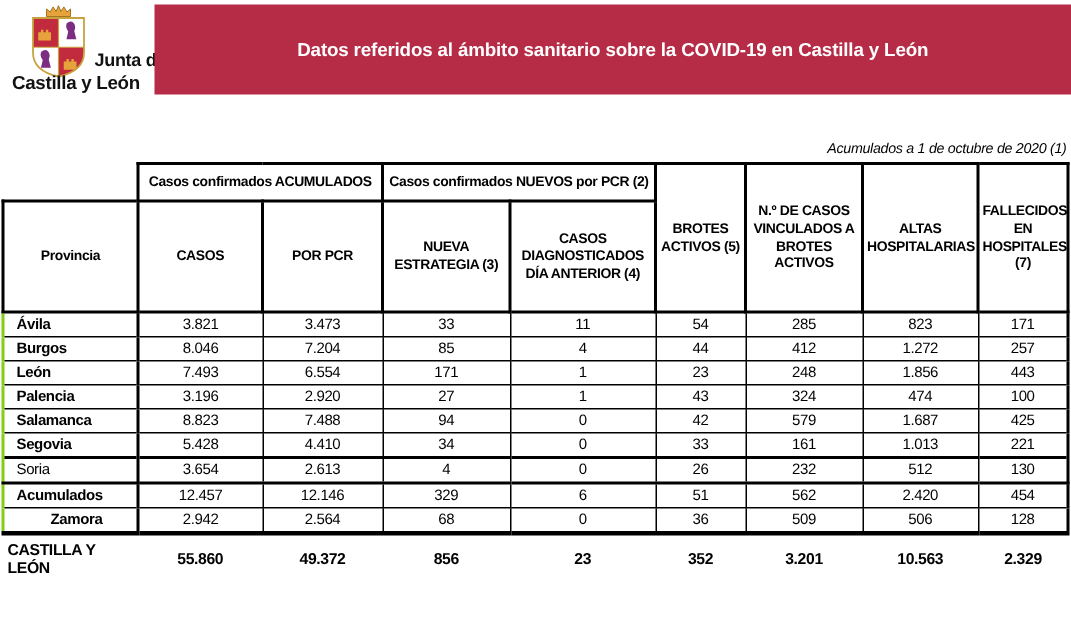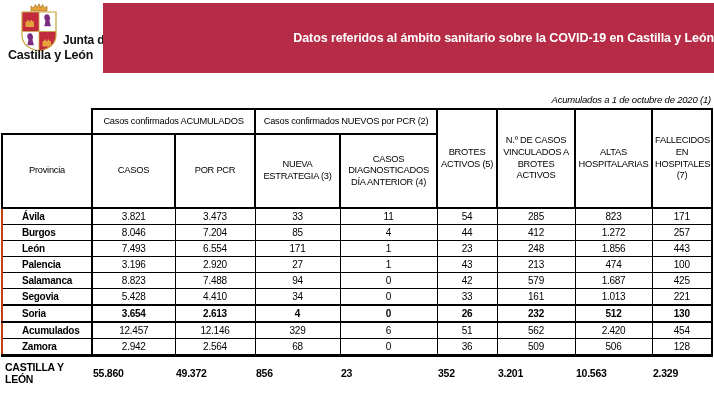--- a/index.html
+++ b/index.html
@@ -7,53 +7,53 @@
     width:714px;height:419px;position:relative;overflow:hidden;
     background:#ffffff;font-family:"Liberation Sans", sans-serif;color:#000;
   }
   
   .logo{position:absolute;left:6px;top:2px;width:120px;height:70px;}
   .logo svg{position:absolute;left:13px;top:1px;}
   .logo-line1{position:absolute;left:57px;top:31px;font-size:12px;font-weight:bold;color:#121212;letter-spacing:-0.2px;}
   .logo-line2{position:absolute;left:2px;top:46px;font-size:12.5px;font-weight:bold;color:#121212;letter-spacing:-0.2px;white-space:nowrap;}
   
   .banner{
-    position:absolute;left:103px;right:0;top:3px;height:70px;
-    display:flex;align-items:center;justify-content:flex-end;
+    position:absolute;left:103px;right:0;top:3px;height:60px;
+    display:flex;align-items:center;justify-content:center;
   }
   .banner-title{color:#ffffff;font-weight:bold;font-size:12.5px;letter-spacing:-0.1px;}
   
   .note{position:absolute;top:94px;right:3px;font-style:italic;font-size:9.5px;letter-spacing:-0.2px;}
   
   table{
     position:absolute;left:1px;top:108px;width:711px;
     border-collapse:collapse;table-layout:fixed;
   }
   th,td{letter-spacing:-0.25px;}
   thead th{
-    border:2px solid #000;font-weight:normal;font-size:9.3px;
+    border:2px solid #000;font-weight:bold;font-size:9.3px;
     padding:1px 2px;text-align:center;vertical-align:middle;line-height:1.25;
   }
   thead tr.group-row{height:25px;}
   thead tr.sub-row{height:74px;}
   .blank-cell{border:none;}
   tbody td{
     border:1px solid #000;font-size:10px;height:15px;line-height:14px;
     text-align:center;padding:0;vertical-align:middle;
   }
   tbody td.prov{
-    text-align:left;padding-left:19px;font-weight:bold;
-    border-left:2px solid #c2410c;border-right:2px solid #000;
+    text-align:left;padding-left:8px;font-weight:bold;
+    border-left:2px solid #84cc16;border-right:2px solid #000;
   }
   tbody td:last-child{border-right:2px solid #000;}
-  tbody tr.hl td{border-top:2px solid #000;border-bottom:2px solid #000;font-weight:bold;}
-  tbody tr.last td{border-bottom:2px solid #000;}
+  tbody tr.hl td{border-top:2px solid #000;border-bottom:2px solid #000;font-weight:normal;}
+  tbody tr.last td{border-bottom:2px solid #000;text-align:center;}
   tr.total td{
     border:none;border-top:3px solid #000;font-weight:bold;font-size:10.5px;
-    height:26px;vertical-align:middle;padding-top:3px;
+    height:26px;text-align:center;vertical-align:middle;padding-top:3px;
   }
   tr.total td.prov-total{text-align:left;padding-left:3px;}
 </style>
 </head>
 <body>
 
 <div class="logo">
   <span>
     <svg width="40" height="50" viewBox="0 0 38 50">
 
@@ -154,21 +154,21 @@
         <td>1.856</td>
         <td>443</td>
       </tr>
       <tr>
         <td class="prov">Palencia</td>
         <td>3.196</td>
         <td>2.920</td>
         <td>27</td>
         <td>1</td>
         <td>43</td>
-        <td>213</td>
+        <td>324</td>
         <td>474</td>
         <td>100</td>
       </tr>
       <tr>
         <td class="prov">Salamanca</td>
         <td>8.823</td>
         <td>7.488</td>
         <td>94</td>
         <td>0</td>
         <td>42</td>

